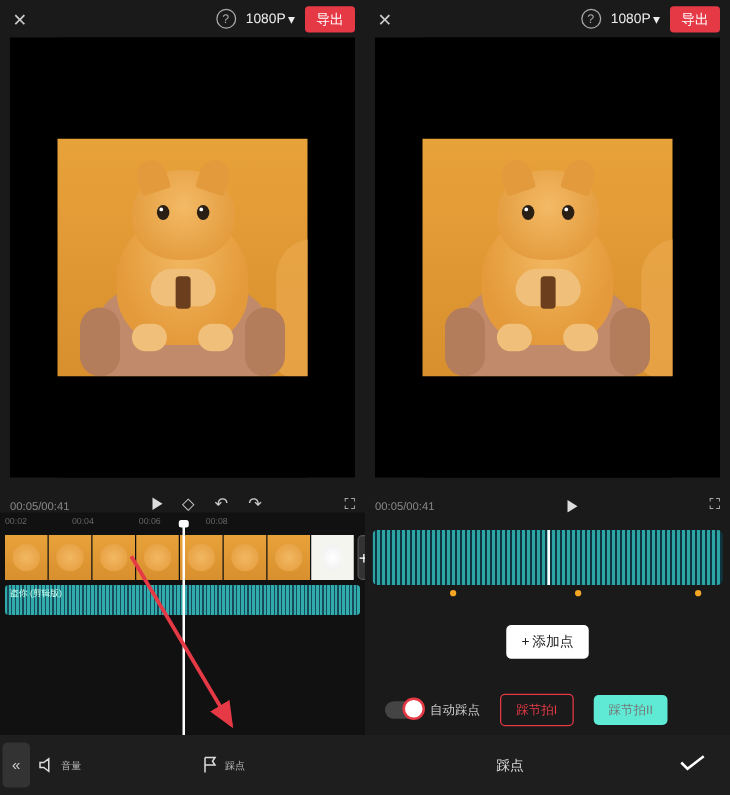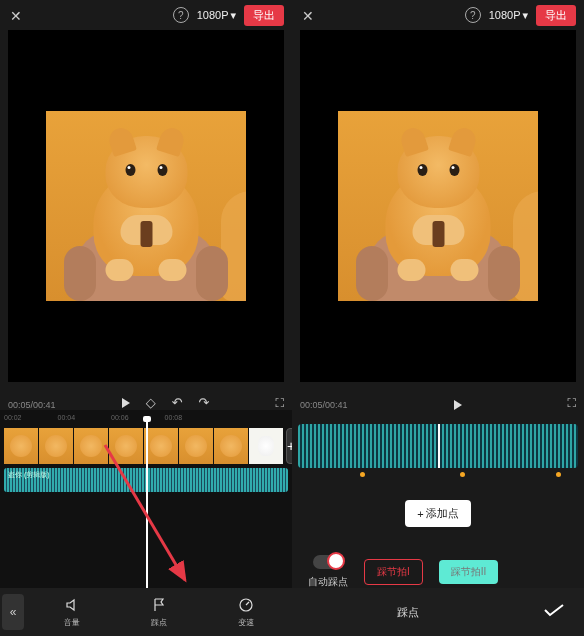--- a/index.html
+++ b/index.html
@@ -345,21 +345,20 @@
     display: flex;
     align-items: center;
     justify-content: center;
     color: #ccc;
     font-size: 12px;
     margin-right: 4px;
   }
   .tool-item {
     flex: 1;
     display: flex;
-    flex-direction: column;
     align-items: center;
     gap: 3px;
     cursor: pointer;
     padding: 2px 0;
   }
   .tool-icon-box {
     width: 18px;
     height: 18px;
     display: flex;
     align-items: center;
@@ -582,29 +581,20 @@
         <span class="tool-label">音量</span>
       </div>
       <div class="tool-item">
         <div class="tool-icon-box">
           <svg width="16" height="16" viewBox="0 0 16 16">
               <path d="M4 2v12M4 2h8l-2 3 2 3H4" fill="none" stroke="#ddd" stroke-width="1.2"></path>
             </svg>
         </div>
         <span class="tool-label">踩点</span>
       </div>
-      <div class="tool-item">
-        <div class="tool-icon-box">
-          <svg width="16" height="16" viewBox="0 0 16 16">
-              <circle cx="8" cy="8" r="6" fill="none" stroke="#ddd" stroke-width="1.2"></circle>
-              <path d="M8 8l3-3" stroke="#ddd" stroke-width="1.2"></path>
-            </svg>
-        </div>
-        <span class="tool-label">变速</span>
-      </div>
     </div>
   </div>
 </div>
 
 <div class="panel">
   <div class="topbar">
     <span class="close-x">✕</span>
     <span class="help-icon">?</span>
     <span class="res-dropdown">
       <span>1080P</span>
@@ -654,21 +644,21 @@
       <span class="marker-dot" style="left:58%"></span>
       <span class="marker-dot" style="left:92%"></span>
     </div>
 
     <div class="add-point-btn">
       <span>+</span>
       <span>添加点</span>
     </div>
 
     <div class="toggle-row">
-      <div style="display:flex;flex-direction:column;align-items:center;gap:6px">
+      <div style="display:flex;flex-direction:row;align-items:center;gap:6px">
         <div class="toggle-switch">
           <div class="toggle-knob"></div>
         </div>
         <span class="auto-label">自动踩点</span>
       </div>
       <span class="beat-mode-btn active">踩节拍I</span>
       <span class="beat-mode-btn inactive">踩节拍II</span>
     </div>
 
     <div class="right-bottom-bar">

